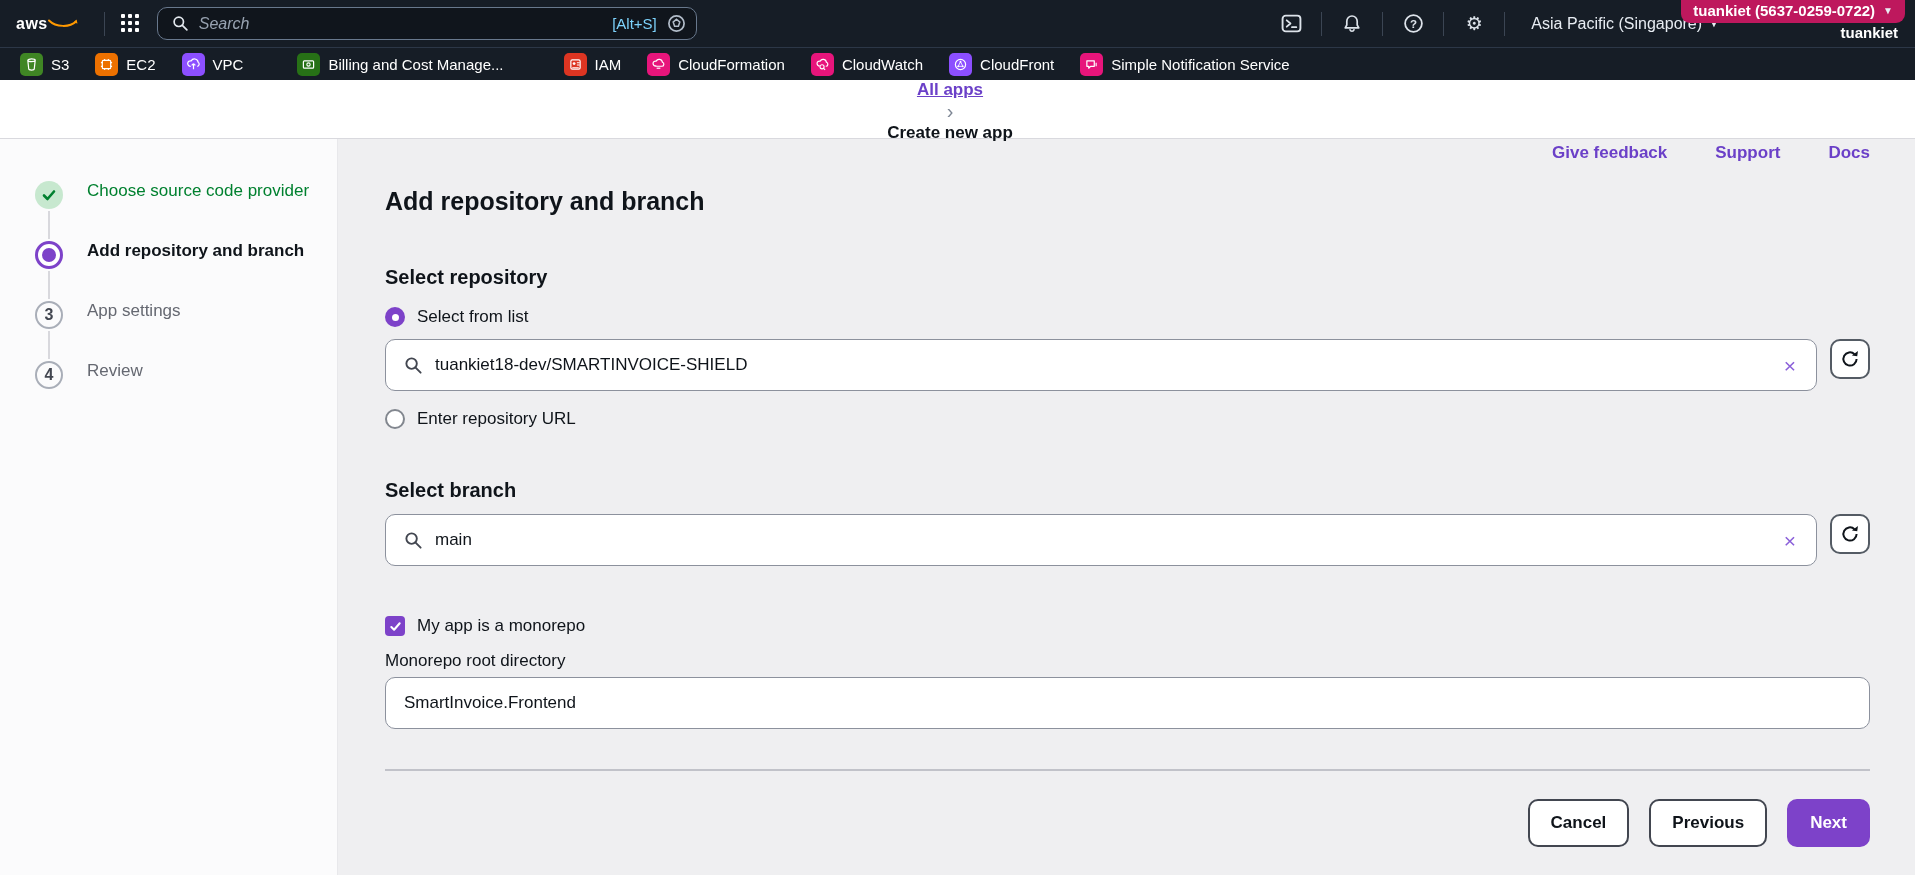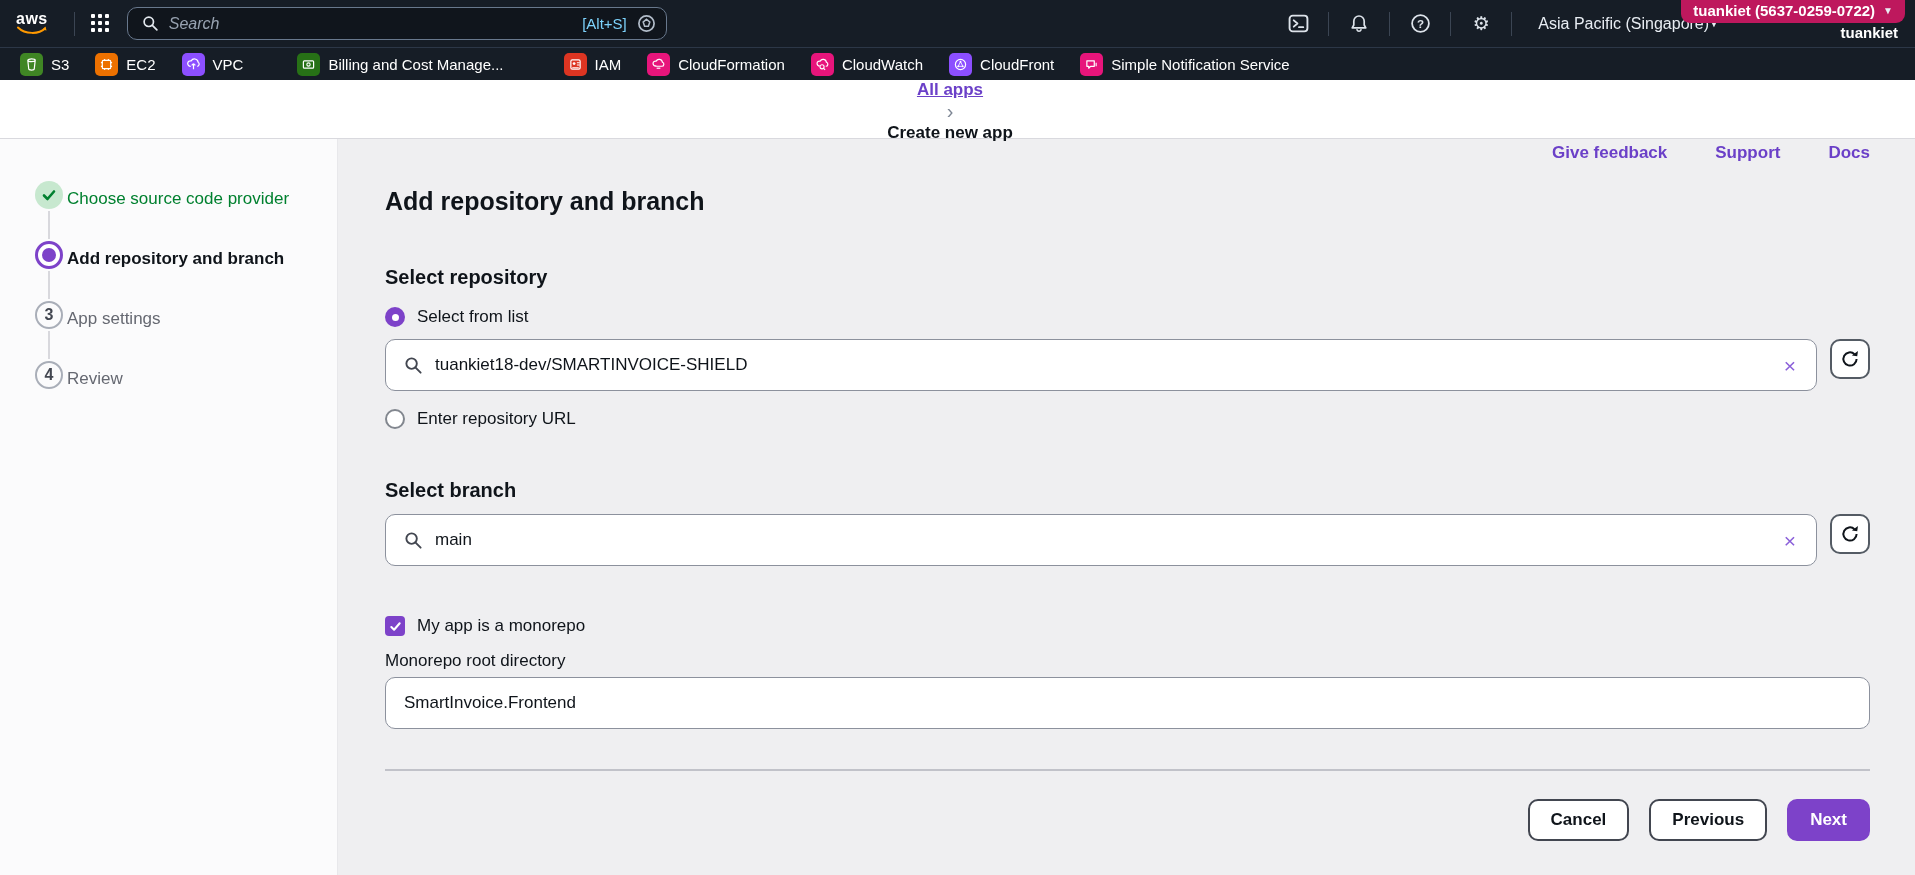--- a/index.html
+++ b/index.html
@@ -6,35 +6,35 @@
   html,body { margin:0; padding:0; }
   body {
     width:1915px; height:875px; position:relative; overflow:hidden;
     font-family:"Liberation Sans", sans-serif; background:#efeff1; color:#0f141a;
   }
   
   .topbar {
     height:47px; background:#161d26; display:flex; align-items:center;
     padding:0 190px 0 16px; position:relative;
   }
-  .aws-logo { display:flex; flex-direction:column; align-items:center; margin-right:14px; cursor:pointer; }
+  .aws-logo { display:flex; flex-direction:row; align-items:center; margin-right:14px; cursor:pointer; }
   .aws-logo .word { color:#fff; font-weight:700; font-size:16px; line-height:14px; letter-spacing:0.5px; }
   .tb-sep { width:1px; height:24px; background:#3b4553; margin:0 12px; }
   .waffle-btn { width:28px; height:28px; display:flex; align-items:center; justify-content:center; cursor:pointer; }
   .searchbox {
     width:540px; height:33px; margin-left:12px; background:#10151c;
     border:1px solid #68788d; border-radius:10px; display:flex; align-items:center;
     padding:0 10px 0 14px; gap:10px; cursor:text;
   }
   .searchbox .ph { flex:1; font-style:italic; color:#98a3b1; font-size:16px; }
   .searchbox .shortcut { color:#7dd3fc; font-size:15px; }
   .tb-right { margin-left:auto; display:flex; align-items:center; }
   .tb-iconbtn { width:36px; height:30px; display:flex; align-items:center; justify-content:center; cursor:pointer; }
   .gear-glyph { font-family:"DejaVu Sans", sans-serif; font-size:19px; color:#dde3ea; line-height:1; }
-  .region { display:flex; align-items:center; color:#e8edf3; font-size:16px; margin:0 6px 0 14px; cursor:pointer; white-space:nowrap; }
+  .region { display:flex; align-items:center; gap:7px; color:#e8edf3; font-size:16px; margin:0 6px 0 14px; cursor:pointer; white-space:nowrap; }
   .caret { font-size:10px; color:#e8edf3; }
   .account-pill {
     position:absolute; top:0; right:10px; background:#be185d; color:#fff;
     font-size:15px; font-weight:700; padding:2px 12px 4px; border-radius:0 0 9px 9px;
     display:flex; align-items:center; gap:8px; cursor:pointer; white-space:nowrap;
   }
   .account-name { position:absolute; top:24px; right:17px; color:#fff; font-size:15px; font-weight:700; }
   
   .favbar {
     height:33px; background:#161d26; border-top:1px solid #2c3747;
@@ -51,21 +51,21 @@
   }
   .amplify-logo { margin-right:24px; }
   .crumb-link { color:#6b40c8; font-weight:700; font-size:17px; text-decoration:underline; cursor:pointer; }
   .crumb-sep { color:#7d8694; margin:0 16px; font-size:20px; }
   .crumb-current { color:#0f141a; font-weight:700; font-size:17px; }
   .header-links { margin-left:auto; display:flex; gap:48px; }
   .header-links span { color:#6b40c8; font-weight:700; font-size:17px; cursor:pointer; }
   
   .content { position:absolute; top:139px; bottom:0; left:0; right:0; display:flex; }
   .sidebar { width:338px; background:#fbfbfc; border-right:1px solid #e8e8eb; padding:42px 0 0 35px; flex:0 0 auto; }
-  .step { display:flex; align-items:flex-end; gap:4px; height:28px; margin-bottom:32px; position:relative; }
+  .step { display:flex; align-items:flex-start; gap:24px; height:28px; margin-bottom:32px; position:relative; }
   .step .stem { position:absolute; left:13px; top:30px; width:2px; height:28px; background:#d8d8dd; }
   .bullet { width:28px; height:28px; border-radius:50%; flex:0 0 auto; display:flex; align-items:center; justify-content:center; }
   .bullet.complete { background:#c7e8cf; }
   .bullet.current { background:#ffffff; border:3px solid #7d42c9; }
   .bullet.current .dot { width:14px; height:14px; border-radius:50%; background:#7d42c9; }
   .bullet.upcoming { border:2.5px solid #a9aeb8; color:#424650; font-weight:700; font-size:16px; background:transparent; }
   .step-label.complete { color:#00802f; font-size:17px; }
   .step-label.current { color:#0f141a; font-size:17px; font-weight:700; }
   .step-label.upcoming { color:#656871; font-size:17px; }
   
@@ -90,21 +90,21 @@
     width:40px; height:40px; border:2px solid #545b64; border-radius:10px; background:#fff;
     display:flex; align-items:center; justify-content:center; cursor:pointer; flex:0 0 auto;
   }
   .checkbox-row { display:flex; align-items:center; gap:12px; margin-top:50px; font-size:17px; cursor:pointer; width:fit-content; }
   .checkbox { width:20px; height:20px; border-radius:4px; background:#7d42c9; display:flex; align-items:center; justify-content:center; flex:0 0 auto; }
   .field-label { margin-top:15px; font-size:17px; color:#0f141a; }
   .dir-input-row { margin-top:6px; }
   .divider { height:2px; background:#c1c2c9; margin-top:40px; }
   .actions { display:flex; justify-content:flex-end; gap:20px; margin-top:28px; }
   .btn {
-    height:42px; padding:0 21px; border-radius:10px; font-family:"Liberation Sans",sans-serif;
+    height:48px; padding:0 21px; border-radius:10px; font-family:"Liberation Sans",sans-serif;
     font-size:17px; font-weight:700; cursor:pointer; display:flex; align-items:center;
   }
   .btn.secondary { background:#fff; border:2px solid #424650; color:#0f141a; }
   .btn.primary { background:#7d42c9; border:2px solid #7d42c9; color:#fff; }
 </style>
 </head>
 <body>
 
 <div class="topbar">
   <div class="aws-logo">

